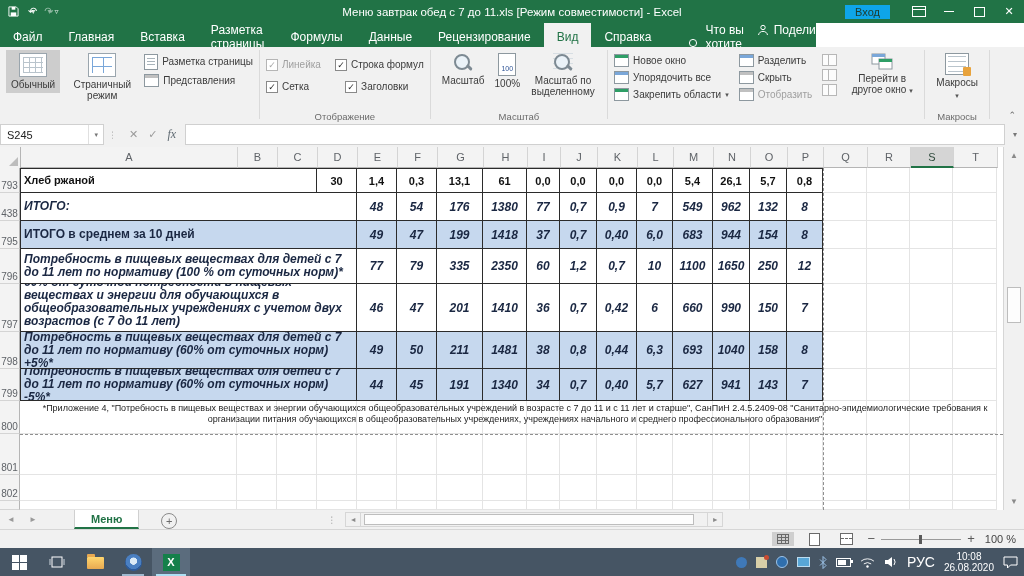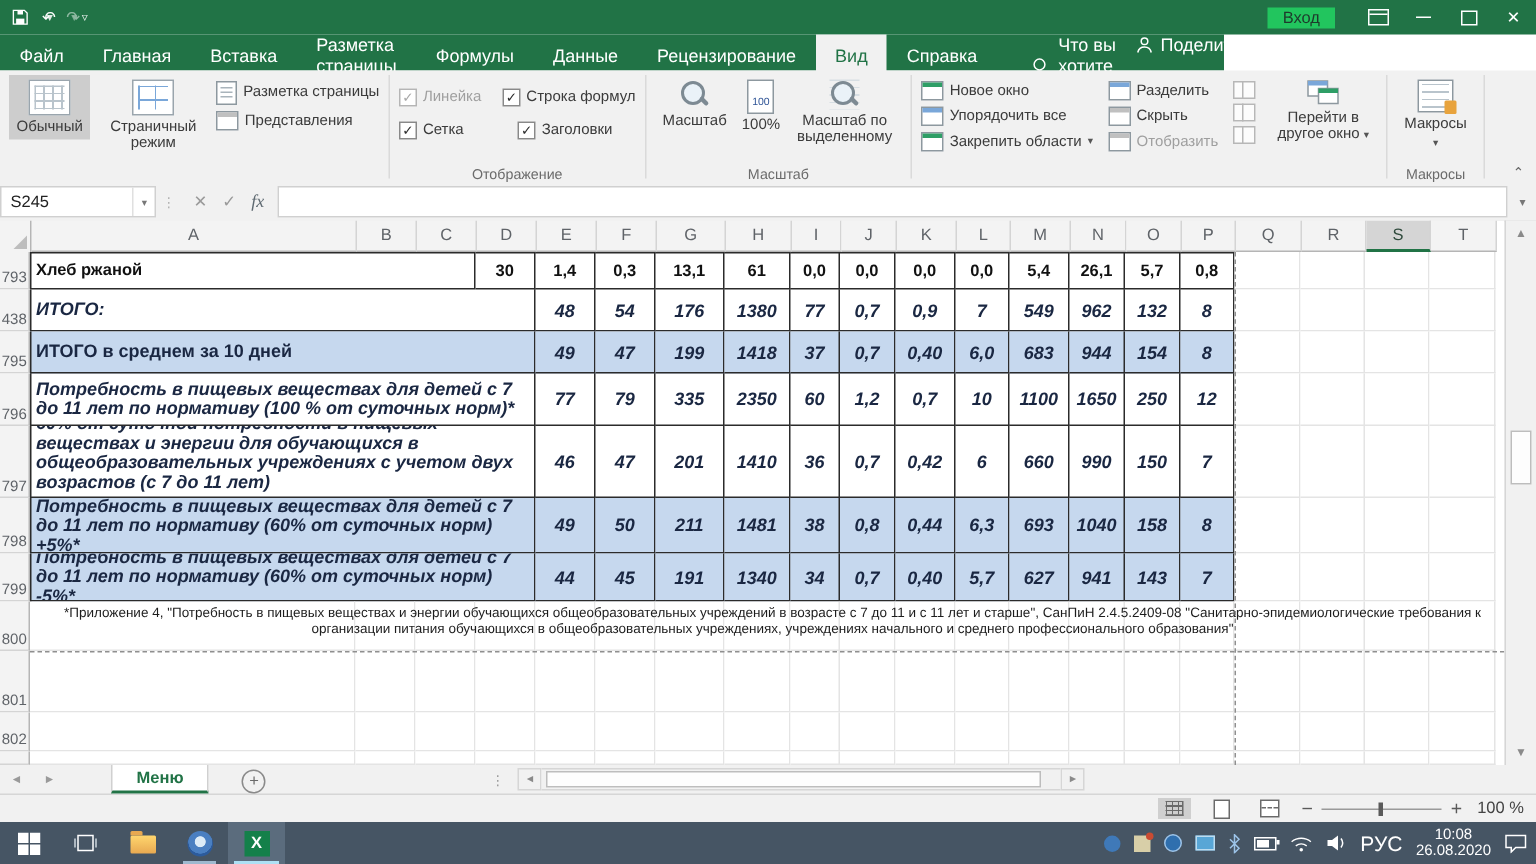--- a/index.html
+++ b/index.html
@@ -7,21 +7,21 @@
          font-family:"Liberation Sans",sans-serif;-webkit-font-smoothing:antialiased;}
   
   #titlebar{position:absolute;top:0;left:0;width:1024px;height:23px;background:#217346;color:#fff;
             display:flex;align-items:center;font-size:11px;}
   .qa{display:flex;align-items:center;gap:9px;margin-left:8px;}
   .qa span{display:inline-flex;align-items:center;}
   .qa .dim{opacity:.5;}
   .qa .tiny{font-size:8px;margin-left:-6px;opacity:.85;}
   #title-text{position:absolute;left:0;right:0;text-align:center;font-size:11.5px;pointer-events:none;}
   .tb-right{margin-left:auto;display:flex;align-items:center;height:100%;}
-  #signin{background:#22c55e;color:#1e3a2c;padding:1px 10px;margin-right:14px;font-size:11px;}
+  #signin{background:#0ea5e9;color:#1e3a2c;padding:1px 10px;margin-right:14px;font-size:11px;}
   .winctl{width:30px;height:23px;display:flex;align-items:center;justify-content:center;color:#fff;font-size:11px;}
   .winctl .bar{width:10px;height:1px;background:#fff;display:block;}
   .winctl .box{width:9px;height:8px;border:1px solid #fff;display:block;}
   .ribopt .ro{width:12px;height:9px;border:1px solid #fff;display:block;position:relative;}
   .ribopt .ro:after{content:"";position:absolute;left:0;right:0;top:2px;height:1px;background:#fff;}
   
   #tabrow{position:absolute;top:23px;left:0;width:816px;height:24px;background:#217346;display:flex;align-items:flex-start;}
   .rtab{padding:0 13px;color:#fff;font-size:12px;display:flex;align-items:center;cursor:default;}
   .rtab.active{background:#f1f1f1;color:#217346;}
   #tellme{display:flex;align-items:center;gap:7px;color:#fff;font-size:12px;margin-left:22px;}
@@ -176,20 +176,21 @@
         <svg width="11" height="11" viewBox="0 0 12 12">
             <path d="M1 1h8l2 2v8H1z" fill="none" stroke="#fff"></path>
             <rect x="3" y="7" width="6" height="4" fill="#fff"></rect>
             <rect x="4" y="1" width="4" height="3" fill="#fff"></rect>
           </svg>
       </span>
       <span>↶<span class="tiny">▾</span></span>
       <span class="dim">↷<span class="tiny">▾</span></span>
       <span class="tiny">▿</span>
     </div>
+    <div id="title-text">Меню завтрак обед с 7 до 11.xls  [Режим совместимости]  -  Excel</div>
     <div class="tb-right">
       <div id="signin">Вход</div>
       <div class="winctl ribopt">
           <span class="ro"></span>
         </div>
       <div class="winctl">
           <span class="bar"></span>
         </div>
       <div class="winctl">
           <span class="box"></span>

